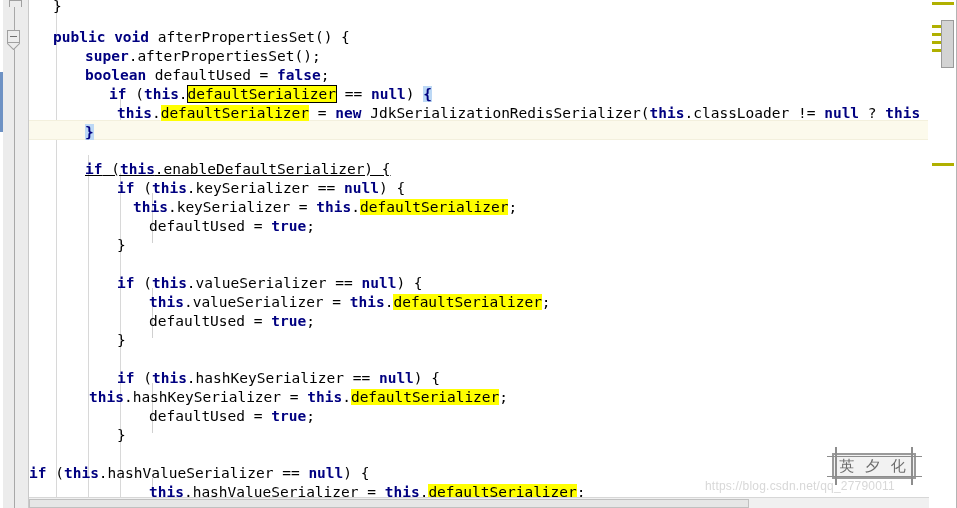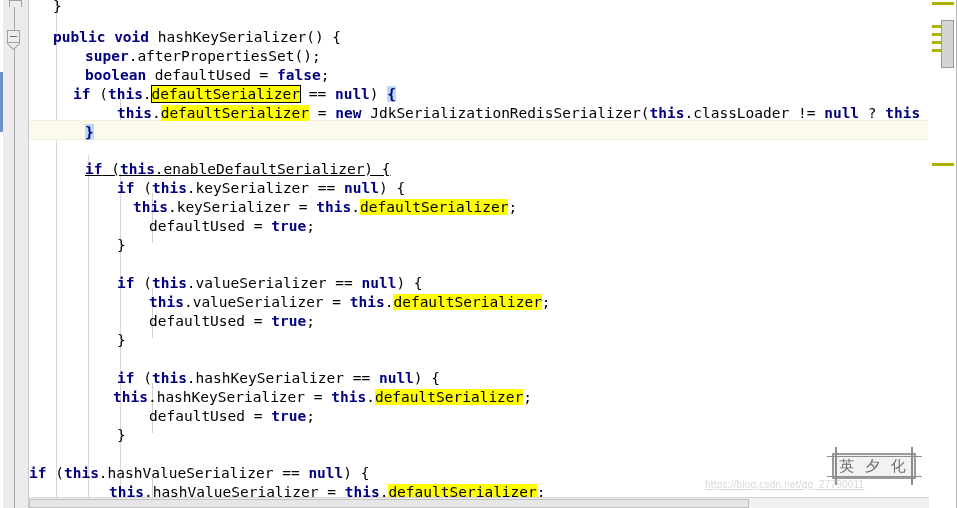--- a/index.html
+++ b/index.html
@@ -207,26 +207,25 @@
     border: 1px solid #c0c0c0;
     box-sizing: border-box;
   }
 
   
   #watermark-url {
     position: absolute;
     left: 705px;
     top: 479px;
     font-family: "Liberation Sans", sans-serif;
-    font-size: 10px;
+    font-size: 12px;
     color: #d8d8d8;
     white-space: nowrap;
     letter-spacing: 0.2px;
     user-select: none;
-    text-decoration: underline;
   }
   #watermark-seal {
     position: absolute;
     left: 827px;
     top: 447px;
     width: 95px;
     height: 38px;
     user-select: none;
   }
   #watermark-seal .seal-box {
@@ -279,41 +278,41 @@
     <div class="indent-guide short" style="left:123px;top:193px;height:50px;"></div>
     <div class="indent-guide short" style="left:123px;top:288px;height:50px;"></div>
     <div class="indent-guide short" style="left:123px;top:383px;height:50px;"></div>
     <div class="indent-guide short" style="left:123px;top:478px;height:30px;"></div>
     <div class="indent-guide short" style="left:91px;top:99px;height:25px;"></div>
 
     <div id="current-line-band" style="top:120px;"></div>
 
     <div id="code-lines">
         <div class="code-line" style="top: -4px; padding-left: 24px;"><span class="plain">}</span></div>
-        <div class="code-line" style="top: 27px; padding-left: 24px;"><span class="kw">public</span><span class="plain"> </span><span class="kw">void</span><span class="plain"> hashKeySerializer() {</span></div>
+        <div class="code-line" style="top: 27px; padding-left: 24px;"><span class="kw">public</span><span class="plain"> </span><span class="kw">void</span><span class="plain"> afterPropertiesSet() {</span></div>
         <div class="code-line" style="top: 46px; padding-left: 56px;"><span class="kw">super</span><span class="plain">.afterPropertiesSet();</span></div>
         <div class="code-line" style="top: 65px; padding-left: 56px;"><span class="kw">boolean</span><span class="plain"> defaultUsed = </span><span class="kw">false</span><span class="plain">;</span></div>
-        <div class="code-line" style="top: 84px; padding-left: 44px;"><span class="kw">if</span><span class="plain"> (</span><span class="this-kw">this</span><span class="plain">.</span><span class="hl-sel">defaultSerializer</span><span class="plain"> == </span><span class="kw">null</span><span class="plain">) </span><span class="brace-m">{</span></div>
+        <div class="code-line" style="top: 84px; padding-left: 80px;"><span class="kw">if</span><span class="plain"> (</span><span class="this-kw">this</span><span class="plain">.</span><span class="hl-sel">defaultSerializer</span><span class="plain"> == </span><span class="kw">null</span><span class="plain">) </span><span class="brace-m">{</span></div>
         <div class="code-line" style="top: 103px; padding-left: 88px;"><span class="this-kw">this</span><span class="plain">.</span><span class="hl">defaultSerializer</span><span class="plain"> = </span><span class="kw">new</span><span class="plain"> JdkSerializationRedisSerializer(</span><span class="this-kw">this</span><span class="plain">.classLoader != </span><span class="kw">null</span><span class="plain"> ? </span><span class="this-kw">this</span></div>
         <div class="code-line" style="top: 122px; padding-left: 56px;"><span class="brace-m">}</span></div>
         <div class="code-line" style="top: 159px; padding-left: 56px; text-decoration: underline;"><span class="kw">if</span><span class="plain"> (</span><span class="this-kw">this</span><span class="plain">.enableDefaultSerializer) {</span></div>
         <div class="code-line" style="top: 178px; padding-left: 88px;"><span class="kw">if</span><span class="plain"> (</span><span class="this-kw">this</span><span class="plain">.keySerializer == </span><span class="kw">null</span><span class="plain">) {</span></div>
         <div class="code-line" style="top: 197px; padding-left: 104px;"><span class="this-kw">this</span><span class="plain">.keySerializer = </span><span class="this-kw">this</span><span class="plain">.</span><span class="hl">defaultSerializer</span><span class="plain">;</span></div>
         <div class="code-line" style="top: 216px; padding-left: 120px;"><span class="plain">defaultUsed = </span><span class="kw">true</span><span class="plain">;</span></div>
         <div class="code-line" style="top: 235px; padding-left: 88px;"><span class="plain">}</span></div>
         <div class="code-line" style="top: 273px; padding-left: 88px;"><span class="kw">if</span><span class="plain"> (</span><span class="this-kw">this</span><span class="plain">.valueSerializer == </span><span class="kw">null</span><span class="plain">) {</span></div>
         <div class="code-line" style="top: 292px; padding-left: 120px;"><span class="this-kw">this</span><span class="plain">.valueSerializer = </span><span class="this-kw">this</span><span class="plain">.</span><span class="hl">defaultSerializer</span><span class="plain">;</span></div>
         <div class="code-line" style="top: 311px; padding-left: 120px;"><span class="plain">defaultUsed = </span><span class="kw">true</span><span class="plain">;</span></div>
         <div class="code-line" style="top: 330px; padding-left: 88px;"><span class="plain">}</span></div>
         <div class="code-line" style="top: 368px; padding-left: 88px;"><span class="kw">if</span><span class="plain"> (</span><span class="this-kw">this</span><span class="plain">.hashKeySerializer == </span><span class="kw">null</span><span class="plain">) {</span></div>
-        <div class="code-line" style="top: 387px; padding-left: 84px; text-align: right;"><span class="this-kw">this</span><span class="plain">.hashKeySerializer = </span><span class="this-kw">this</span><span class="plain">.</span><span class="hl">defaultSerializer</span><span class="plain">;</span></div>
+        <div class="code-line" style="top: 387px; padding-left: 60px; text-align: right;"><span class="this-kw">this</span><span class="plain">.hashKeySerializer = </span><span class="this-kw">this</span><span class="plain">.</span><span class="hl">defaultSerializer</span><span class="plain">;</span></div>
         <div class="code-line" style="top: 406px; padding-left: 120px;"><span class="plain">defaultUsed = </span><span class="kw">true</span><span class="plain">;</span></div>
         <div class="code-line" style="top: 425px; padding-left: 88px;"><span class="plain">}</span></div>
         <div class="code-line" style="top: 463px; "><span class="kw">if</span><span class="plain"> (</span><span class="this-kw">this</span><span class="plain">.hashValueSerializer == </span><span class="kw">null</span><span class="plain">) {</span></div>
-        <div class="code-line" style="top: 482px; padding-left: 80px;"><span class="this-kw">this</span><span class="plain">.hashValueSerializer = </span><span class="this-kw">this</span><span class="plain">.</span><span class="hl">defaultSerializer</span><span class="plain">;</span></div>
+        <div class="code-line" style="top: 482px; padding-left: 120px;"><span class="this-kw">this</span><span class="plain">.hashValueSerializer = </span><span class="this-kw">this</span><span class="plain">.</span><span class="hl">defaultSerializer</span><span class="plain">;</span></div>
         <div class="code-line" style="top: 501px; padding-left: 120px;"><span class="plain">defaultUsed = </span><span class="kw">true</span><span class="plain">;</span></div>
       </div>
   </div>
 
   <div id="marker-gutter">
     <div class="edge"></div>
     <div id="marker-stripes">
         <div class="marker-stripe wide" style="top: 2px;"></div>
         <div class="marker-stripe" style="top: 25px;"></div>
         <div class="marker-stripe" style="top: 33px;"></div>

